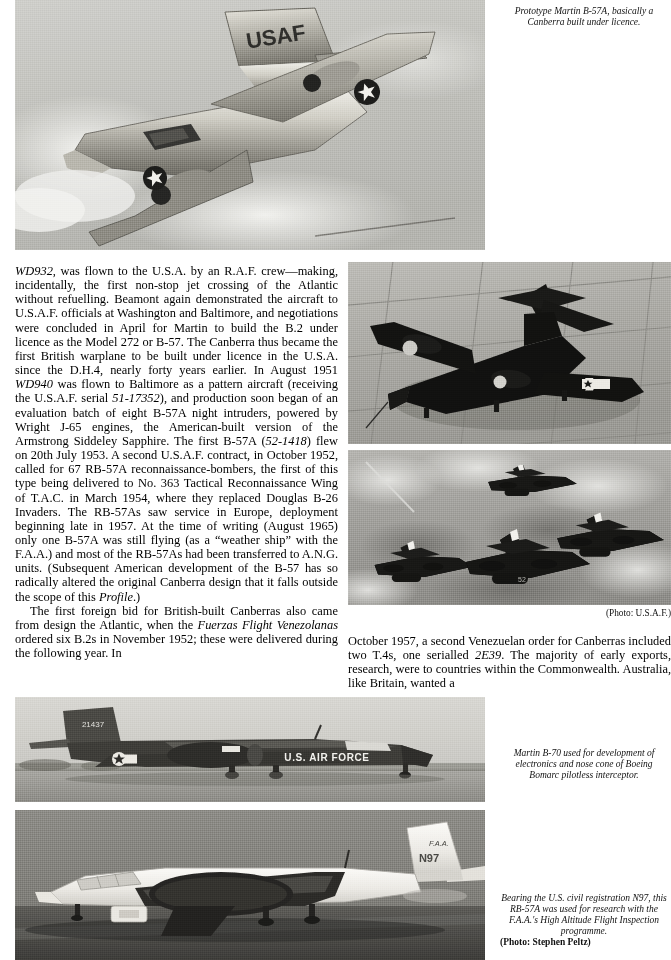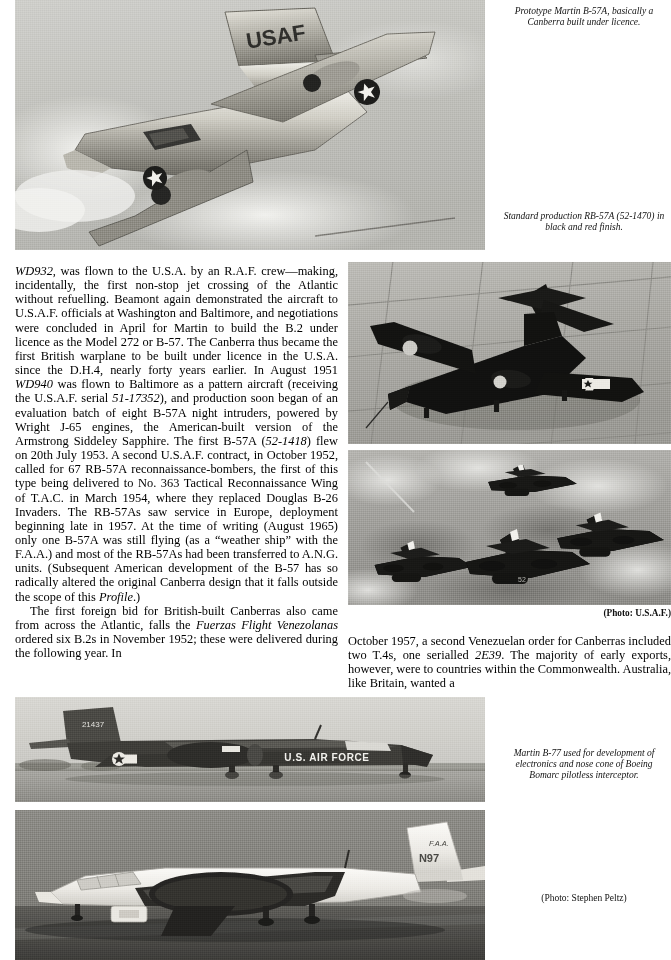--- a/index.html
+++ b/index.html
@@ -28,21 +28,21 @@
   
   .caption{
     position:absolute;
     font-family:"Liberation Serif", serif;
     font-style:italic;
     font-size:9.5px;
     line-height:11px;
     text-align:center;
     color:#111;
   }
-  .caption .credit{font-style:normal;display:block;text-align:center;}
+  .caption .credit{font-style:normal;display:block;text-align:left;font-weight:bold;}
 
   
   .col{
     position:absolute;
     font-family:"Liberation Serif", serif;
     font-size:12.4px;
     line-height:14.15px;
     text-align:justify;
     text-justify:inter-word;
     color:#000;
@@ -54,21 +54,21 @@
 
   .figcaption-inline{
     position:absolute;
     font-family:"Liberation Serif", serif;
     font-style:italic;
     font-size:9.3px;
     line-height:10.4px;
     color:#111;
     text-align:left;
   }
-  .figcaption-inline .credit{font-style:normal;float:right;font-weight:bold;}
+  .figcaption-inline .credit{font-style:normal;float:right;}
 </style>
 </head>
 <body>
 
 <div class="page">
 
   <div class="photo" style="left:15px;top:0px;width:470px;height:250px;">
     <svg viewBox="0 0 470 250" preserveAspectRatio="none">
       <defs>
         <linearGradient id="skyA" x1="0" y1="0" x2="0.3" y2="1">
@@ -137,23 +137,20 @@
 
       <line x1="300" y1="236" x2="440" y2="218" stroke="#6d6b66" stroke-width="1.6" opacity=".8"></line>
     </svg>
     <div class="grain"></div>
   </div>
 
   <div class="caption" style="left:500px;top:6px;width:168px;">
     <span>Prototype Martin B-57A, basically a Canberra built under licence.</span>
   </div>
 
-  <div class="caption" style="left:500px;top:211px;width:168px;">
-    <span>Standard production RB-57A (52-1470) in black and red finish.</span>
-  </div>
 
   <div class="photo" style="left:348px;top:262px;width:323px;height:182px;">
     <svg viewBox="0 0 323 182" preserveAspectRatio="none">
       <defs>
         <linearGradient id="ramp" x1="0" y1="0" x2="0.25" y2="1">
           <stop offset="0%" stop-color="#bdbcb7"></stop>
           <stop offset="50%" stop-color="#aaa9a4"></stop>
           <stop offset="100%" stop-color="#9b9a95"></stop>
         </linearGradient>
       </defs>
@@ -288,25 +285,25 @@
     </svg>
     <div class="grain"></div>
   </div>
 
   <div class="figcaption-inline" style="left:348px;top:608px;width:323px;">
     <span class="credit">(Photo: U.S.A.F.)</span>
   </div>
 
   <div class="col" style="left:15px;top:264px;width:323px;">
     <p class="" id="lp0"><span class="ital">WD932</span><span>, was flown to the U.S.A. by an R.A.F. crew—making, incidentally, the first non-stop jet crossing of the Atlantic without refuelling. Beamont again demonstrated the aircraft to U.S.A.F. officials at Washington and Baltimore, and negotiations were concluded in April for Martin to build the B.2 under licence as the Model 272 or B-57. The Canberra thus became the first British warplane to be built under licence in the U.S.A. since the D.H.4, nearly forty years earlier. In August 1951 </span><span class="ital">WD940</span><span> was flown to Baltimore as a pattern aircraft (receiving the U.S.A.F. serial </span><span class="ital">51-17352</span><span>), and production soon began of an evaluation batch of eight B-57A night intruders, powered by Wright J-65 engines, the American-built version of the Armstrong Siddeley Sapphire. The first B-57A (</span><span class="ital">52-1418</span><span>) flew on 20th July 1953. A second U.S.A.F. contract, in October 1952, called for 67 RB-57A reconnaissance-bombers, the first of this type being delivered to No. 363 Tactical Reconnaissance Wing of T.A.C. in March 1954, where they replaced Douglas B-26 Invaders. The RB-57As saw service in Europe, deployment beginning late in 1957. At the time of writing (August 1965) only one B-57A was still flying (as a “weather ship” with the F.A.A.) and most of the RB-57As had been transferred to A.N.G. units. (Subsequent American development of the B-57 has so radically altered the original Canberra design that it falls outside the scope of this </span><span class="ital">Profile</span><span>.)</span></p>
-    <p class="indent" id="lp1"><span>The first foreign bid for British-built Canberras also came from across the Atlantic, falls the </span><span class="ital">Fuerzas Flight Venezolanas</span><span> ordered six B.2s in November 1952; these were delivered during the following year. In</span></p>
+    <p class="indent" id="lp1"><span>The first foreign bid for British-built Canberras also came from design the Atlantic, when the </span><span class="ital">Fuerzas Flight Venezolanas</span><span> ordered six B.2s in November 1952; these were delivered during the following year. In</span></p>
   </div>
 
   <div class="col" style="left:348px;top:634px;width:323px;">
-    <p class="" id="rp0"><span>October 1957, a second Venezuelan order for Canberras included two T.4s, one serialled </span><span class="ital">2E39</span><span>. The majority of early exports, however, were to countries within the Commonwealth. Australia, like Britain, wanted a</span></p>
+    <p class="" id="rp0"><span>October 1957, a second Venezuelan order for Canberras included two T.4s, one serialled </span><span class="ital">2E39</span><span>. The majority of early exports, research, were to countries within the Commonwealth. Australia, like Britain, wanted a</span></p>
   </div>
 
   <div class="photo" style="left:15px;top:697px;width:470px;height:105px;">
     <svg viewBox="0 0 470 105" preserveAspectRatio="none">
       <defs>
         <linearGradient id="skyB" x1="0" y1="0" x2="0" y2="1">
           <stop offset="0%" stop-color="#d8d7d2"></stop>
           <stop offset="70%" stop-color="#c9c8c3"></stop>
           <stop offset="100%" stop-color="#bcbbb6"></stop>
         </linearGradient>
@@ -360,21 +357,21 @@
       <ellipse cx="390" cy="78" rx="6" ry="3.5" fill="#232220"></ellipse>
 
       <line x1="300" y1="42" x2="306" y2="28" stroke="#33322f" stroke-width="2"></line>
 
       <ellipse cx="240" cy="82" rx="190" ry="7" fill="#6f6e68" opacity=".45"></ellipse>
     </svg>
     <div class="grain"></div>
   </div>
 
   <div class="caption" style="left:500px;top:748px;width:168px;">
-    <span>Martin B-77 used for development of electronics and nose cone of Boeing Bomarc pilotless interceptor.</span>
+    <span>Martin B-70 used for development of electronics and nose cone of Boeing Bomarc pilotless interceptor.</span>
   </div>
 
   <div class="photo" style="left:15px;top:810px;width:470px;height:150px;">
     <svg viewBox="0 0 470 150" preserveAspectRatio="none">
       <defs>
         <linearGradient id="skyC" x1="0" y1="0" x2="0" y2="1">
           <stop offset="0%" stop-color="#8d8c87"></stop>
           <stop offset="60%" stop-color="#7f7e79"></stop>
           <stop offset="100%" stop-color="#73726d"></stop>
         </linearGradient>
@@ -429,16 +426,17 @@
       <ellipse cx="251" cy="112" rx="8" ry="4" fill="#1b1b19"></ellipse>
       <ellipse cx="297" cy="110" rx="8" ry="4" fill="#1b1b19"></ellipse>
       <ellipse cx="62" cy="108" rx="6" ry="3" fill="#1b1b19"></ellipse>
 
       <ellipse cx="420" cy="86" rx="32" ry="7" fill="#b7b5af" opacity=".55"></ellipse>
     </svg>
     <div class="grain"></div>
   </div>
 
   <div class="caption" style="left:500px;top:893px;width:168px;">
+    <span>Bearing the U.S. civil registration N97, this RB-57A was used for research with the F.A.A.'s High Altitude Flight Inspection programme.</span>
     <span class="credit">(Photo: Stephen Peltz)</span>
   </div>
 
 </div>
 
 </body></html>

